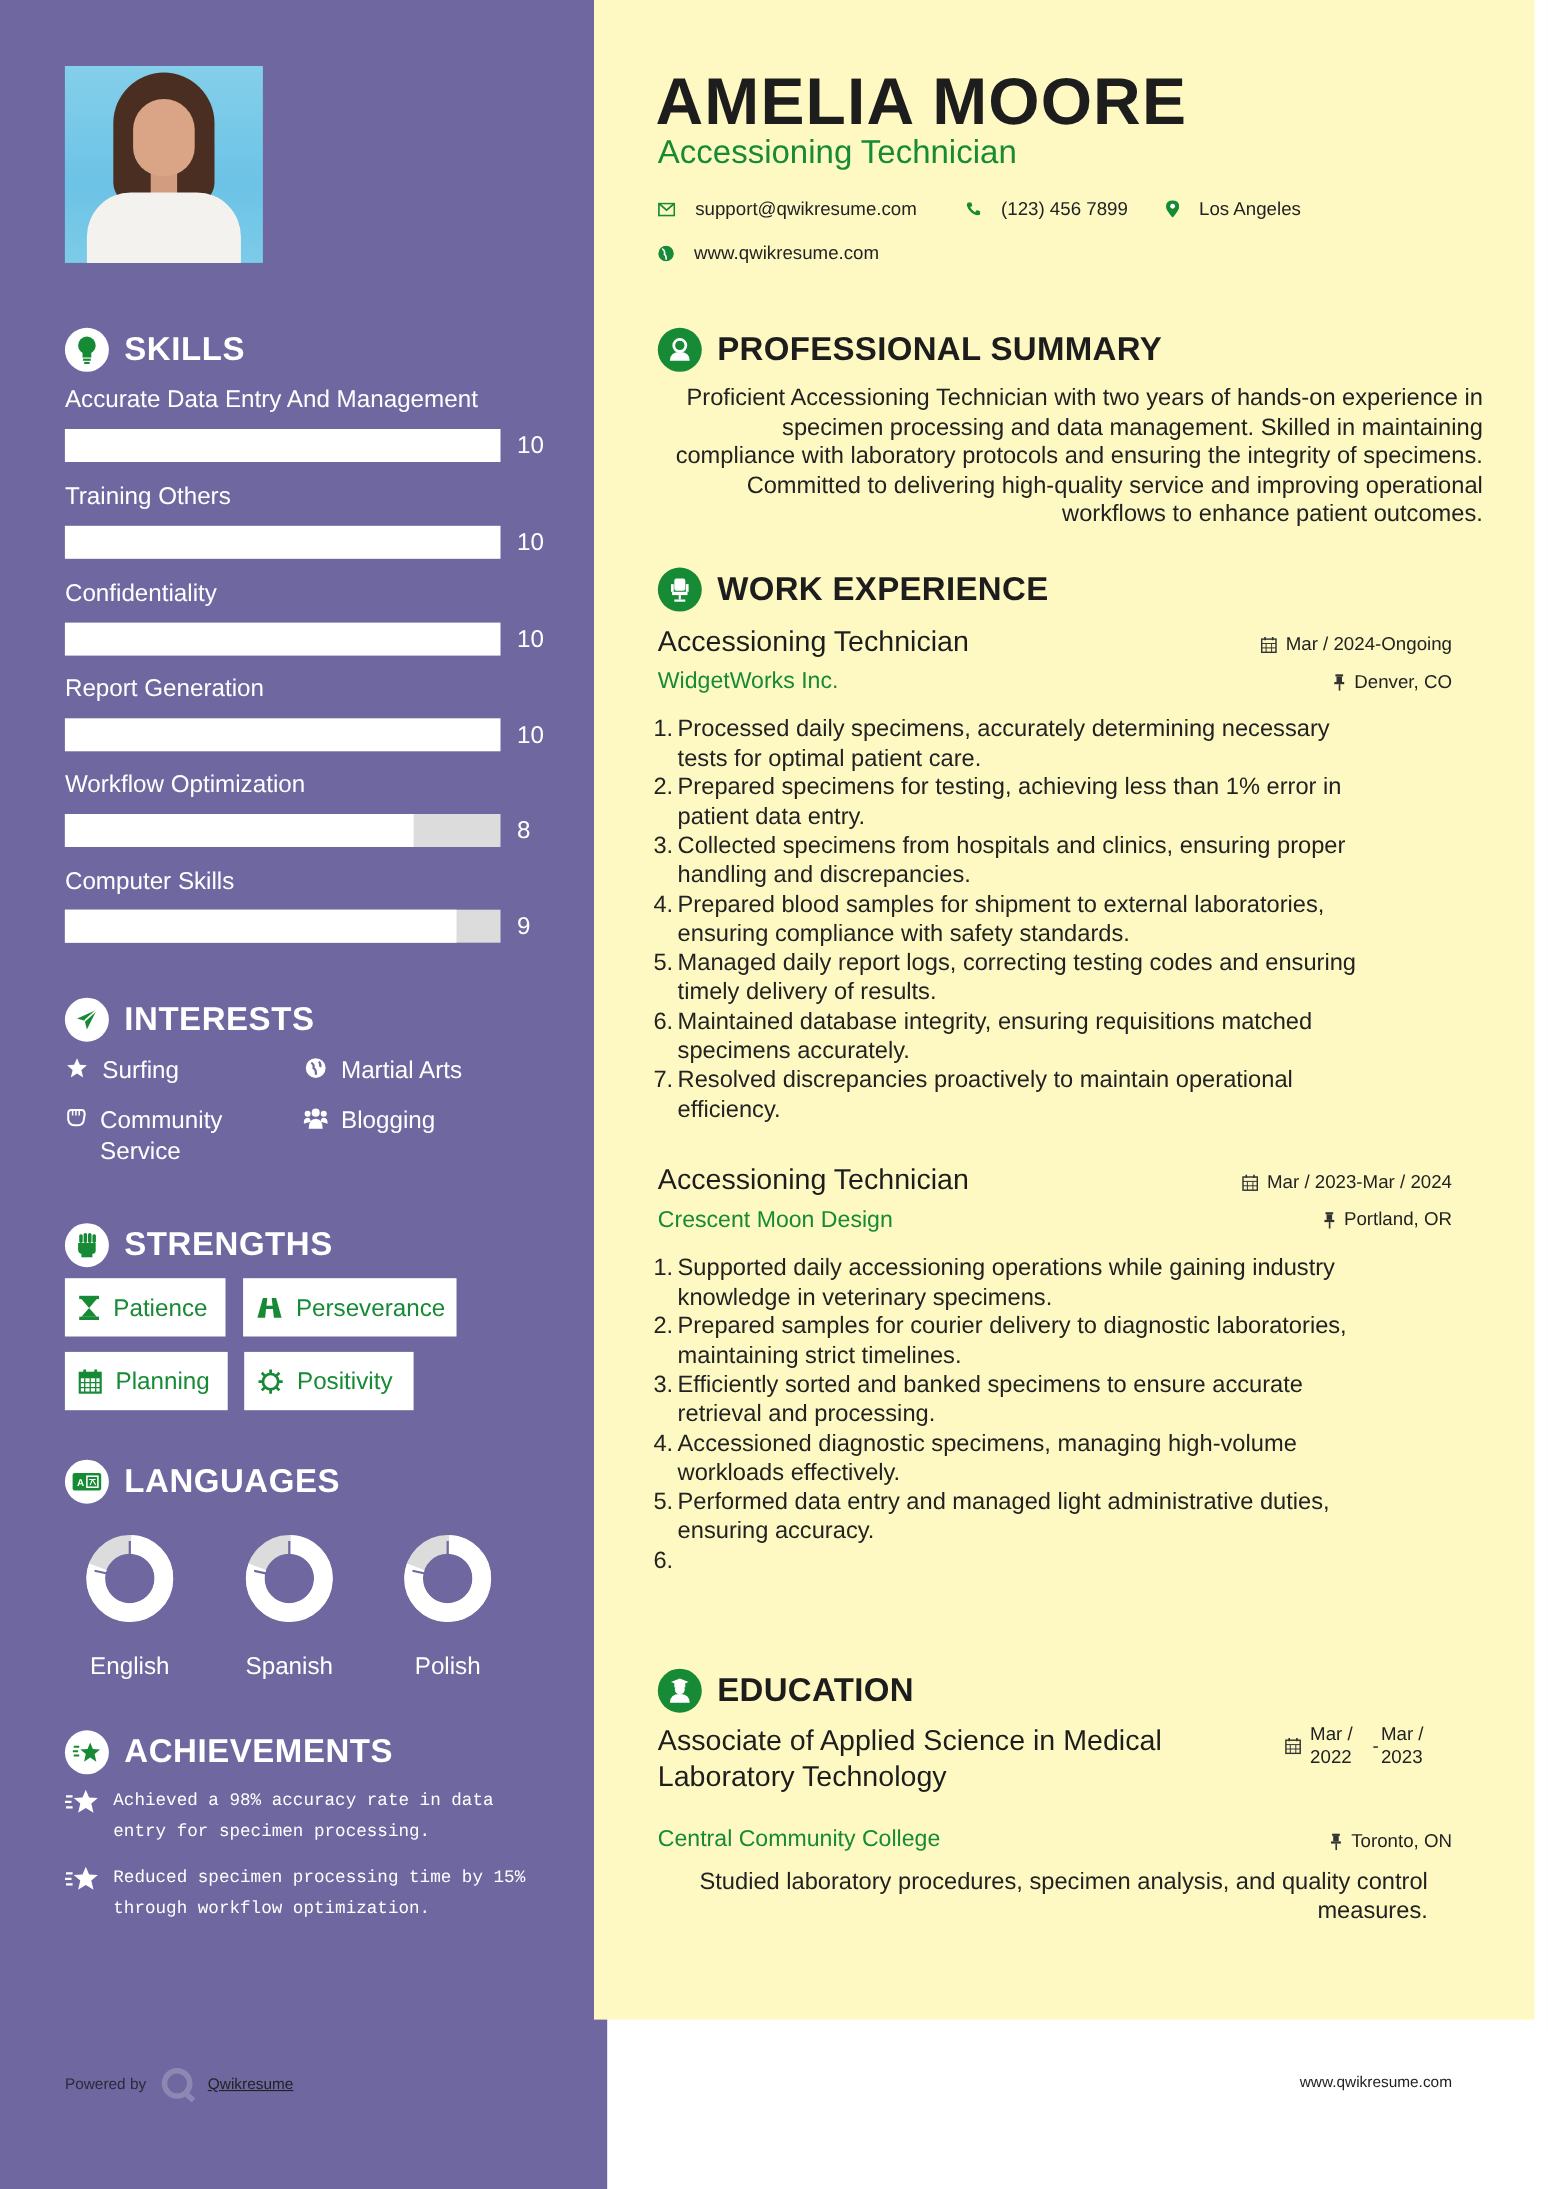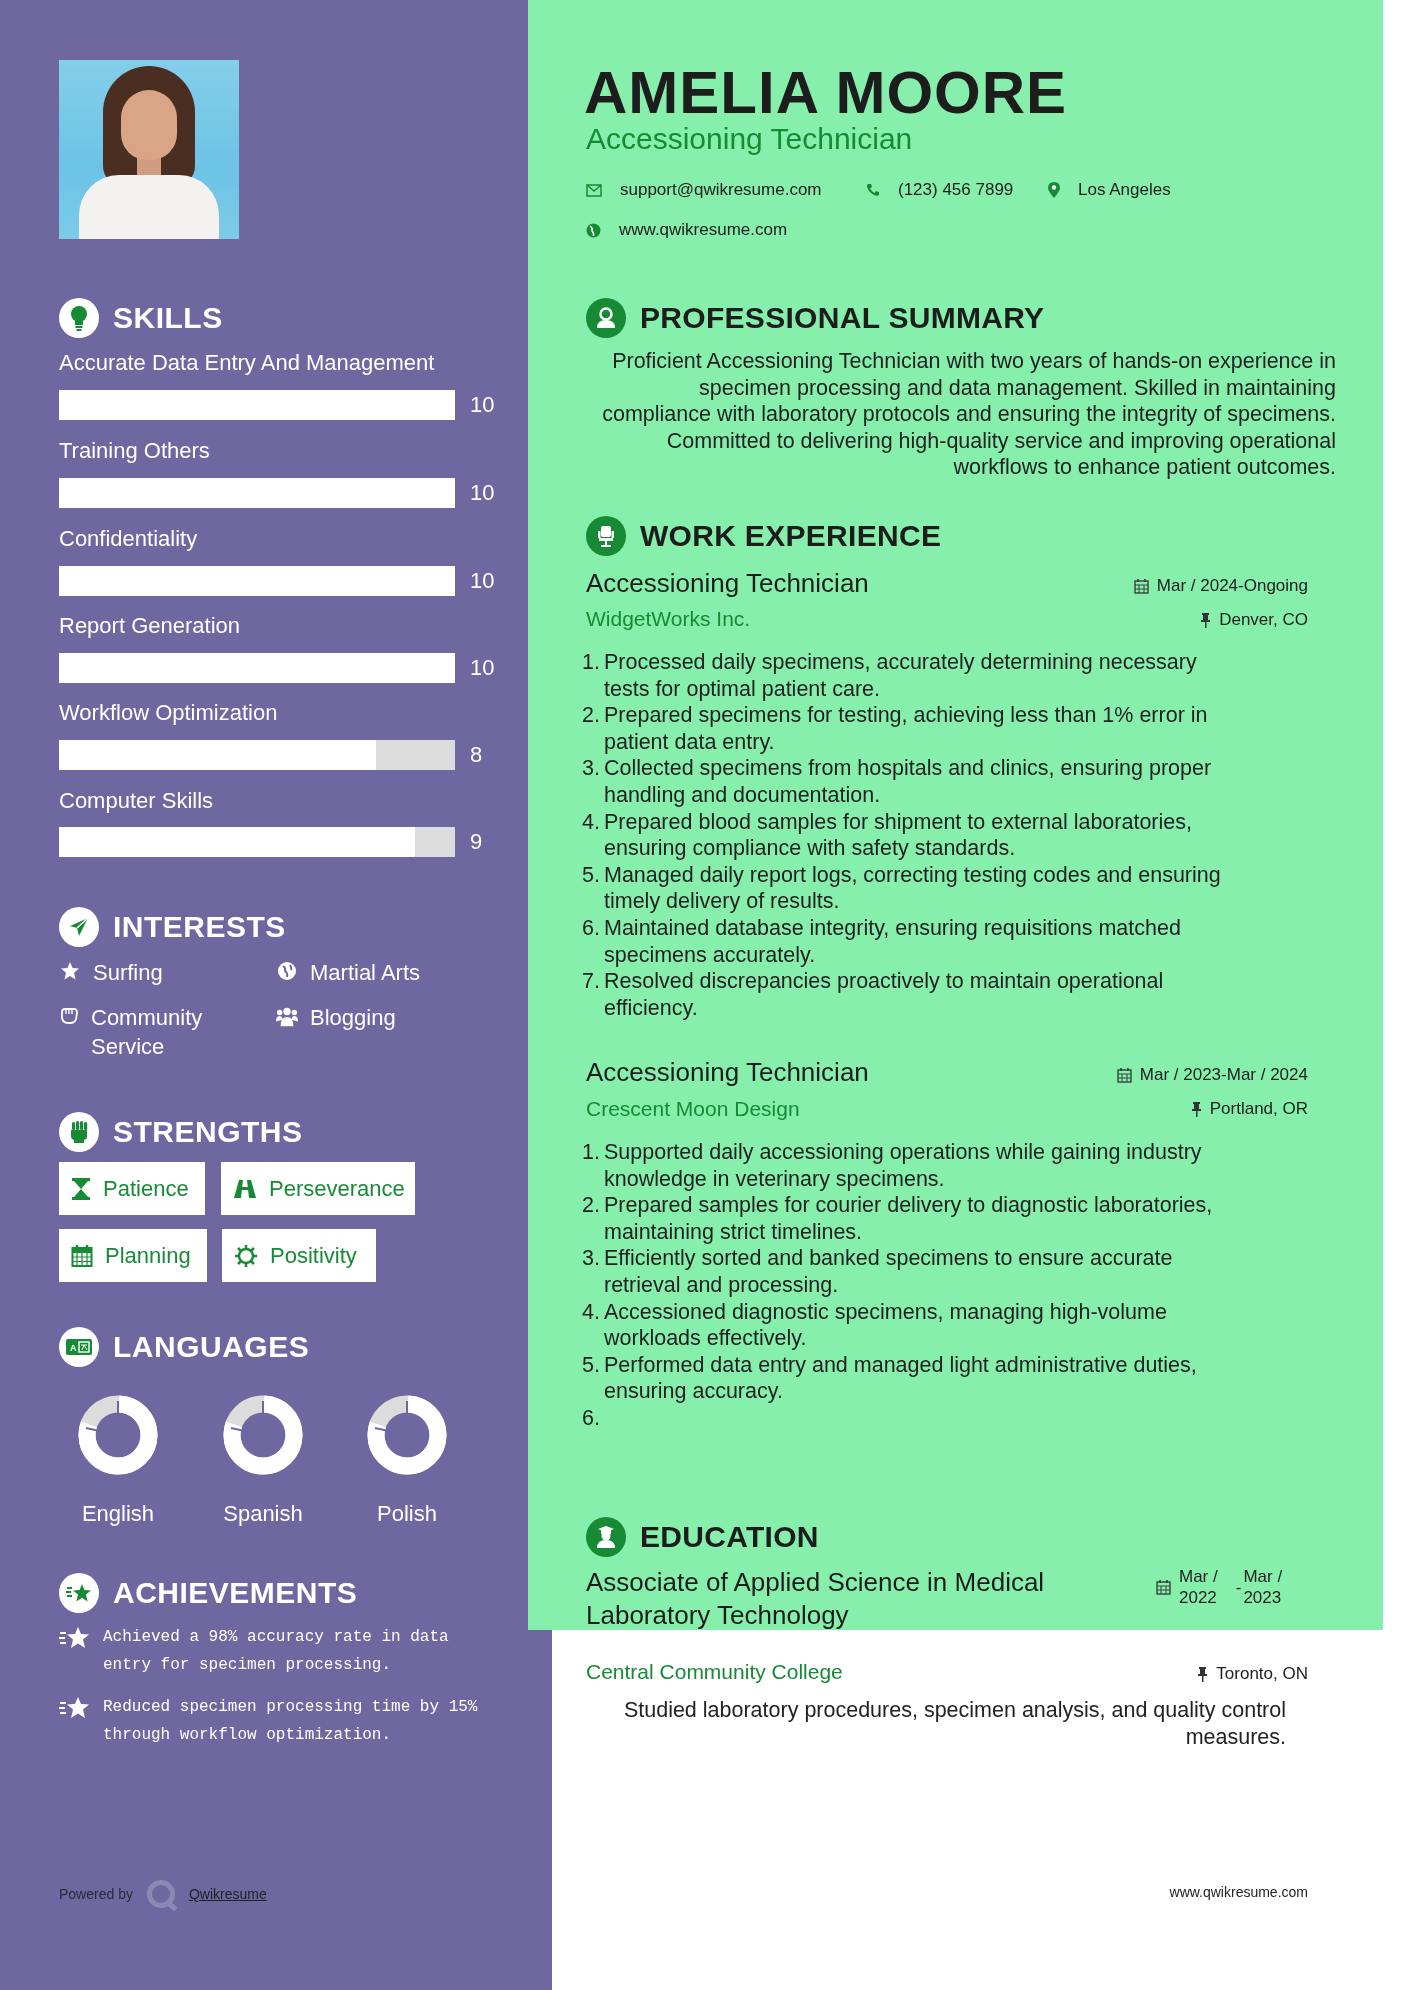--- a/index.html
+++ b/index.html
@@ -3,21 +3,21 @@
 <meta charset="utf-8">
 <style>
   * { box-sizing: border-box; margin: 0; padding: 0; }
   html, body { width: 1407px; height: 1990px; background: #ffffff; overflow: hidden; }
   body { font-family: "Liberation Sans", sans-serif; color: #222; position: relative; }
 
   .sidebar {
     position: absolute; left: 0; top: 0; width: 552px; height: 1990px;
     background: #6e67a0; color: #fff;
   }
-  .main { position: absolute; left: 528px; top: 0; width: 855px; height: 1630px; background: #86efac; }
+  .main { position: absolute; left: 540px; top: 0; width: 855px; height: 1836px; background: #fef9c3; }
 
   .photo {
     position: absolute; left: 59px; top: 60px; width: 180px; height: 179px;
     background: linear-gradient(180deg, #84cfea 0%, #6cc3e6 60%, #7ccbe8 100%);
     overflow: hidden;
   }
   .photo .hair { position:absolute; left:44px; top:6px; width:92px; height:120px; background:#4a2e22; border-radius:46px 46px 20px 20px; }
   .photo .face { position:absolute; left:62px; top:30px; width:56px; height:70px; background:#d9a586; border-radius:28px 28px 26px 26px; }
   .photo .body { position:absolute; left:20px; top:115px; width:140px; height:70px; background:#f4f2ef; border-radius:40px 40px 0 0; }
   .photo .neck { position:absolute; left:78px; top:96px; width:24px; height:30px; background:#d19c80; }
@@ -412,21 +412,21 @@
     <li>
         <span class="n">1.</span>
         <span><span>Processed daily specimens, accurately determining necessary</span><br><span>tests for optimal patient care.</span></span>
       </li>
     <li>
         <span class="n">2.</span>
         <span><span>Prepared specimens for testing, achieving less than 1% error in</span><br><span>patient data entry.</span></span>
       </li>
     <li>
         <span class="n">3.</span>
-        <span><span>Collected specimens from hospitals and clinics, ensuring proper</span><br><span>handling and documentation.</span></span>
+        <span><span>Collected specimens from hospitals and clinics, ensuring proper</span><br><span>handling and discrepancies.</span></span>
       </li>
     <li>
         <span class="n">4.</span>
         <span><span>Prepared blood samples for shipment to external laboratories,</span><br><span>ensuring compliance with safety standards.</span></span>
       </li>
     <li>
         <span class="n">5.</span>
         <span><span>Managed daily report logs, correcting testing codes and ensuring</span><br><span>timely delivery of results.</span></span>
       </li>
     <li>

